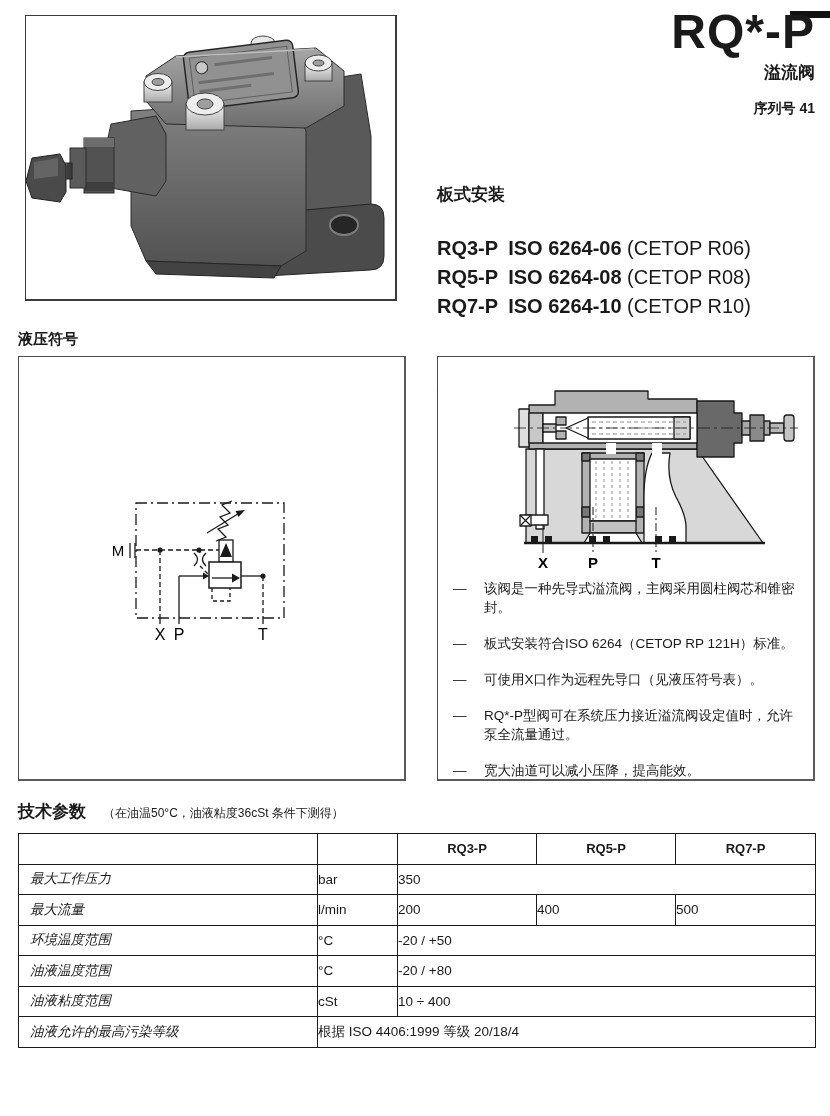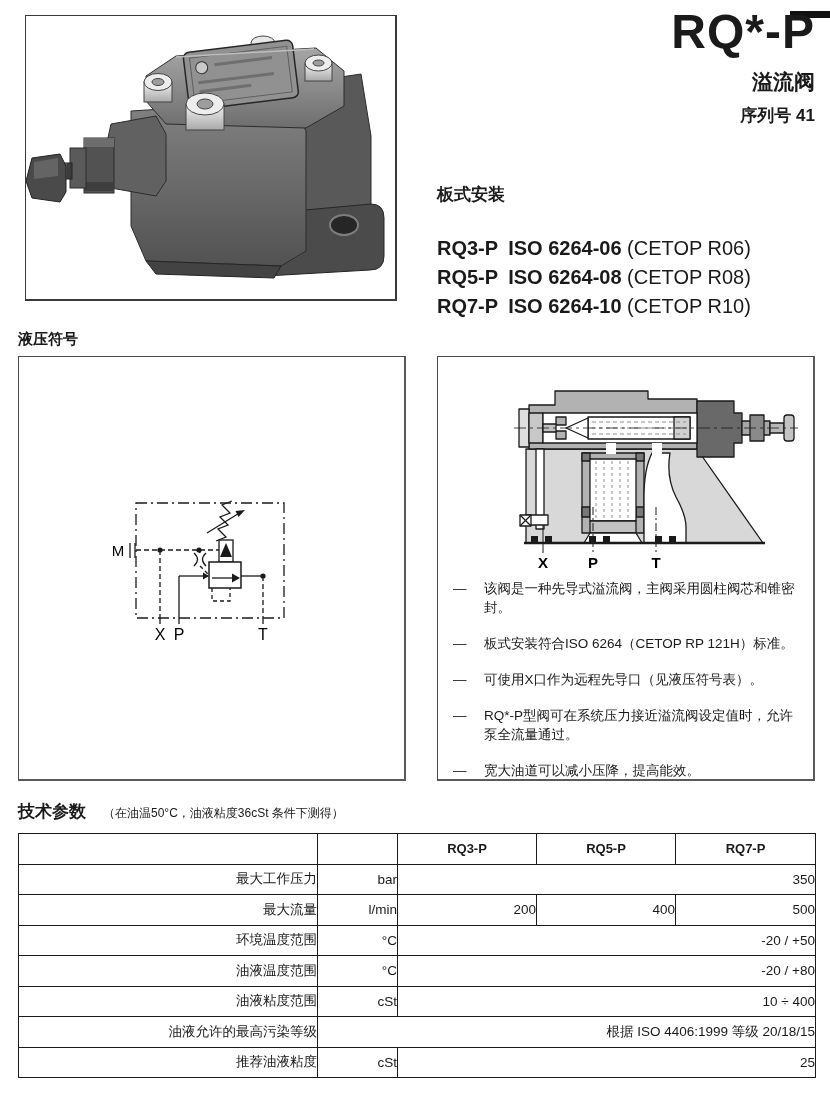--- a/index.html
+++ b/index.html
@@ -7,22 +7,22 @@
         font-family:"Liberation Sans",sans-serif;color:#1a1a1a;}
   .corner-mark{position:absolute;top:11px;right:0;width:40px;height:7px;background:#111;}
 
   
   .photo-box{position:absolute;left:25px;top:15px;width:372px;height:286px;box-sizing:border-box;
              border:1px solid #3a3a3a;border-right:2px solid #3a3a3a;border-bottom:2px solid #3a3a3a;background:#fff;}
 
   
   .title-block{position:absolute;top:8px;right:15px;text-align:right;}
   .title-model{font-size:48px;font-weight:bold;letter-spacing:1px;line-height:1;}
-  .title-sub{font-size:21px;font-weight:bold;margin-top:12px;}
-  .title-series{font-size:17px;font-weight:bold;margin-top:8px;}
+  .title-sub{font-size:17px;font-weight:bold;margin-top:5px;}
+  .title-series{font-size:14px;font-weight:bold;margin-top:16px;}
 
   
   .mounting{position:absolute;left:437px;top:183px;}
   .mounting-heading{font-size:17px;font-weight:bold;margin:0 0 28px 0;}
   .mounting-line{font-size:20px;line-height:29px;white-space:nowrap;}
   .mounting-line b{font-weight:bold;}
   .mounting-line .cetop{font-weight:normal;}
   .mounting-line .iso{margin-left:10px;margin-top:39px;}
 
   
@@ -38,22 +38,22 @@
 
   .frame.principle ul{position:absolute;left:13px;top:222px;width:352px;margin:0;padding:0;list-style:none;}
   .frame.principle li{position:relative;font-size:13.5px;line-height:19px;margin-bottom:17px;padding-left:33px;}
   .frame.principle li .dash{position:absolute;left:2px;top:0;}
 
   
   .specs-heading{position:absolute;left:18px;top:800px;font-size:17px;font-weight:bold;}
   .specs-note{font-size:12px;font-weight:normal;margin-left:17px;text-align:center;}
   table.specs{position:absolute;left:18px;top:833px;width:797px;border-collapse:collapse;table-layout:fixed;}
   table.specs td{border:1px solid #1a1a1a;height:29.5px;font-size:13.5px;padding:0;overflow:hidden;}
-  table.specs td.lbl{text-align:right;}
-  table.specs td.unit,table.specs td.val{text-align:right;}
+  table.specs td.lbl{text-align:left;padding-left:11px;font-style:italic;}
+  table.specs td.unit,table.specs td.val{text-align:left;}
   table.specs td.hd{text-align:center;font-weight:bold;font-size:13px;}
   svg text{font-family:"Liberation Sans",sans-serif;}
 </style>
 </head>
 <body>
 
 <div class="page">
 
   <div class="corner-mark"></div>
 
@@ -335,23 +335,18 @@
       <td class="unit">°C</td>
       <td class="val" colspan="3">-20 / +80</td>
     </tr>
     <tr>
       <td class="lbl">油液粘度范围</td>
       <td class="unit">cSt</td>
       <td class="val" colspan="3">10 ÷ 400</td>
     </tr>
     <tr>
       <td class="lbl">油液允许的最高污染等级</td>
-      <td class="val" colspan="4">根据 ISO 4406:1999 等级 20/18/15</td>
-    </tr>
-    <tr>
-      <td class="lbl">推荐油液粘度</td>
-      <td class="unit">cSt</td>
-      <td class="val" colspan="3">25</td>
+      <td class="val" colspan="4">根据 ISO 4406:1999 等级 20/18/4</td>
     </tr>
   </tbody>
     </table>
 
 </div>
 
 </body></html>

